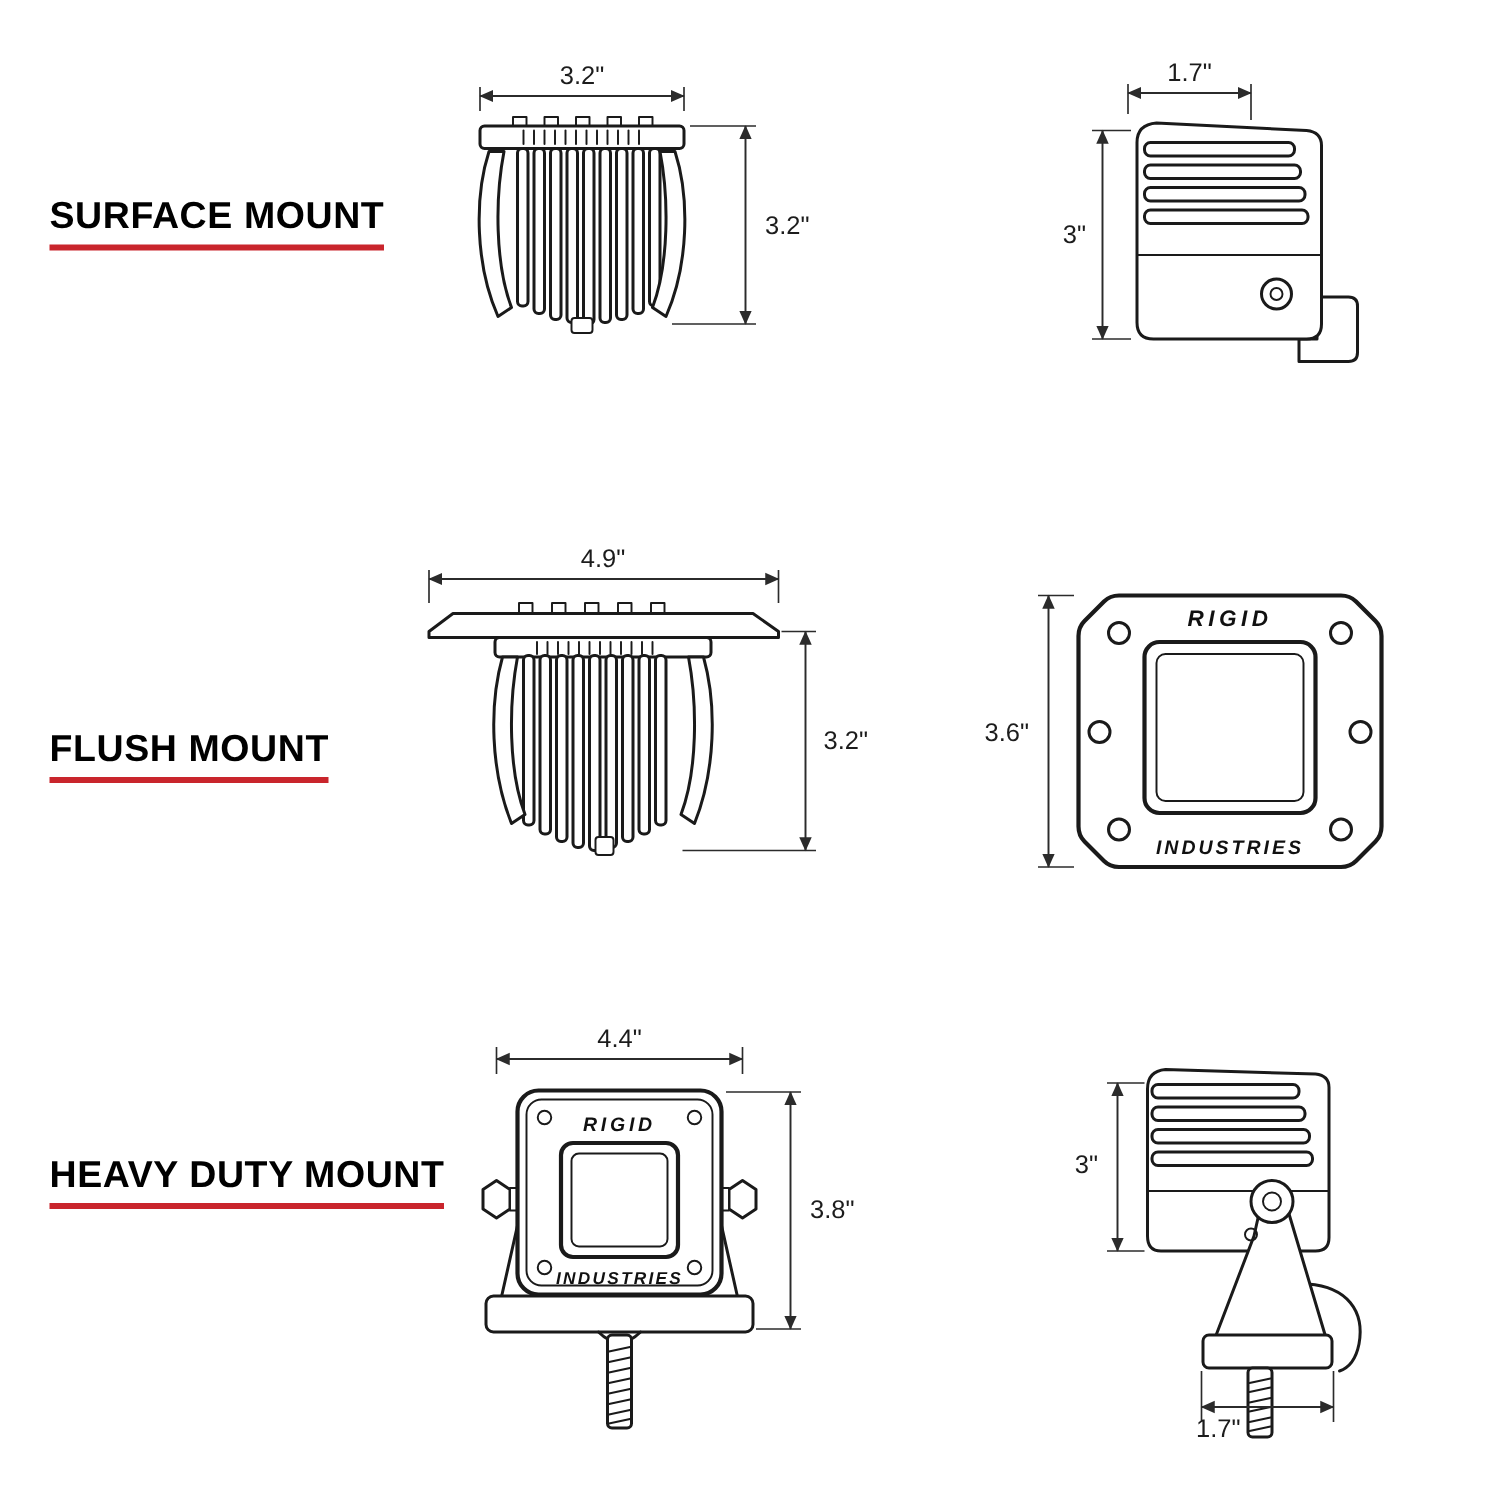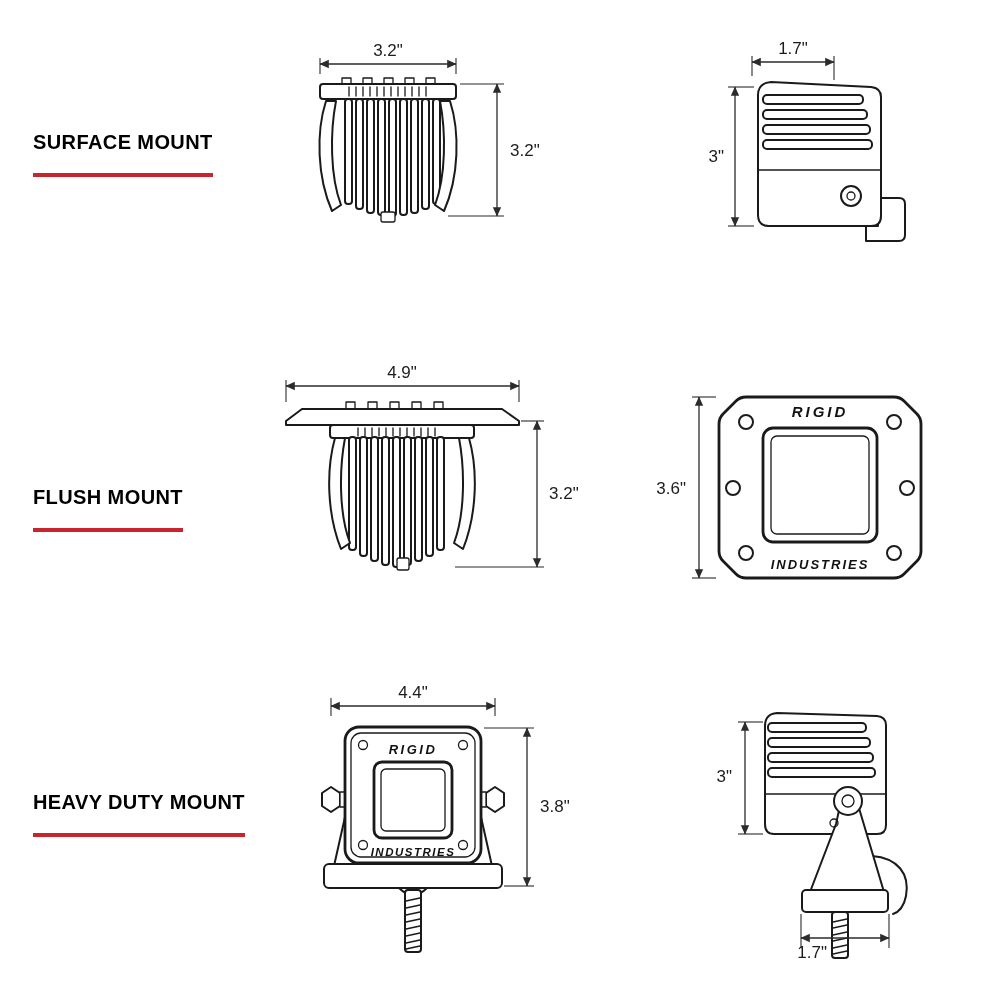--- a/index.html
+++ b/index.html
@@ -2,31 +2,31 @@
 <html><head>
 <meta charset="utf-8">
 <style>
   * { margin:0; padding:0; box-sizing:border-box; }
   html, body { width:1000px; height:1000px; background:#ffffff; font-family:"Liberation Sans", sans-serif; }
   .canvas { position:relative; width:1000px; height:1000px; background:#ffffff; overflow:hidden; }
 
   .section-label {
     position:absolute;
     font-weight:bold;
-    font-size:20px;
+    font-size:25px;
     letter-spacing:.4px;
     color:#000000;
     border-bottom:4px solid #c9252c;
-    padding-bottom:20px;
+    padding-bottom:4px;
     line-height:1.1;
     white-space:nowrap;
   }
   #label-surface { left:33px; top:131px; }
   #label-flush   { left:33px; top:476px;margin-top:10px; }
-  #label-heavy   { left:33px; top:791px; }
+  #label-heavy   { left:33px; top:770px; }
 
   svg.diagram { position:absolute; left:0; top:0; }
 
   .ln  { fill:#ffffff; stroke:#1a1a1a; stroke-width:2; stroke-linecap:round; stroke-linejoin:round; }
   .lnf { fill:none;    stroke:#1a1a1a; stroke-width:2; stroke-linecap:round; stroke-linejoin:round; }
   .thick { stroke-width:2.8; }
   .thin  { stroke-width:1.3; }
   .dim { fill:none; stroke:#2b2b2b; stroke-width:1.3; }
   .ext { fill:none; stroke:#2b2b2b; stroke-width:1.1; }
   .dim-text { font-family:"Liberation Sans", sans-serif; font-size:17px; fill:#1c1c1c; }

